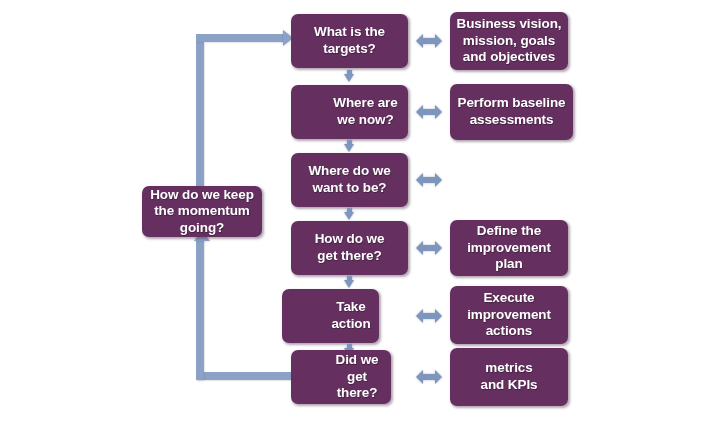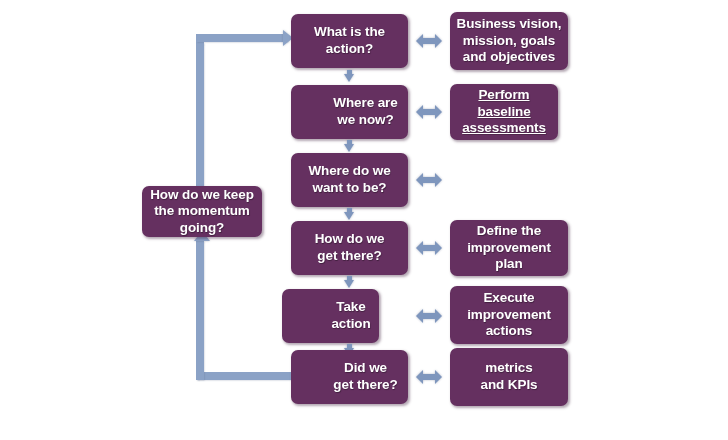--- a/index.html
+++ b/index.html
@@ -140,21 +140,21 @@
     <span>
       <span>How do we keep</span>
       <span>the momentum</span>
       <span>going?</span>
     </span>
   </div>
 
   <div class="node-box" style="left:291px; top:14px; width:117px; height:54px;">
     <span>
       <span>What is the</span>
-      <span>action?</span>
+      <span>targets?</span>
     </span>
   </div>
   <div class="dbl-arrow" style="left:416px; top:34px;">
     <div class="tip-l"></div>
       <div class="bar"></div>
       <div class="tip-r"></div>
   </div>
   <div class="node-box" style="left:450px; top:12px; width:118px; height:58px;">
     <span>
       <span>Business vision,</span>
@@ -171,21 +171,21 @@
     <span>
       <span>Where are</span>
       <span>we now?</span>
     </span>
   </div>
   <div class="dbl-arrow" style="left:416px; top:105px;">
     <div class="tip-l"></div>
       <div class="bar"></div>
       <div class="tip-r"></div>
   </div>
-  <div class="node-box" style="left:450px; top:84px; width:108px; height:56px;text-decoration:underline;">
+  <div class="node-box" style="left:450px; top:84px; width:123px; height:56px;">
     <span>
       <span>Perform baseline</span>
       <span>assessments</span>
     </span>
   </div>
   <div class="down-arrow" style="left:344px; top:140px;">
     <div class="stem"></div>
       <div class="head"></div>
   </div>
 
@@ -243,21 +243,21 @@
       <span>Execute</span>
       <span>improvement</span>
       <span>actions</span>
     </span>
   </div>
   <div class="down-arrow" style="left:344px; top:344px;">
     <div class="stem"></div>
       <div class="head"></div>
   </div>
 
-  <div class="node-box" style="left:291px; top:350px; width:117px; height:54px;padding-left:36px;">
+  <div class="node-box" style="left:291px; top:350px; width:100px; height:54px;padding-left:36px;">
     <span>
       <span>Did we</span>
       <span>get there?</span>
     </span>
   </div>
   <div class="dbl-arrow" style="left:416px; top:370px;">
     <div class="tip-l"></div>
       <div class="bar"></div>
       <div class="tip-r"></div>
   </div>

